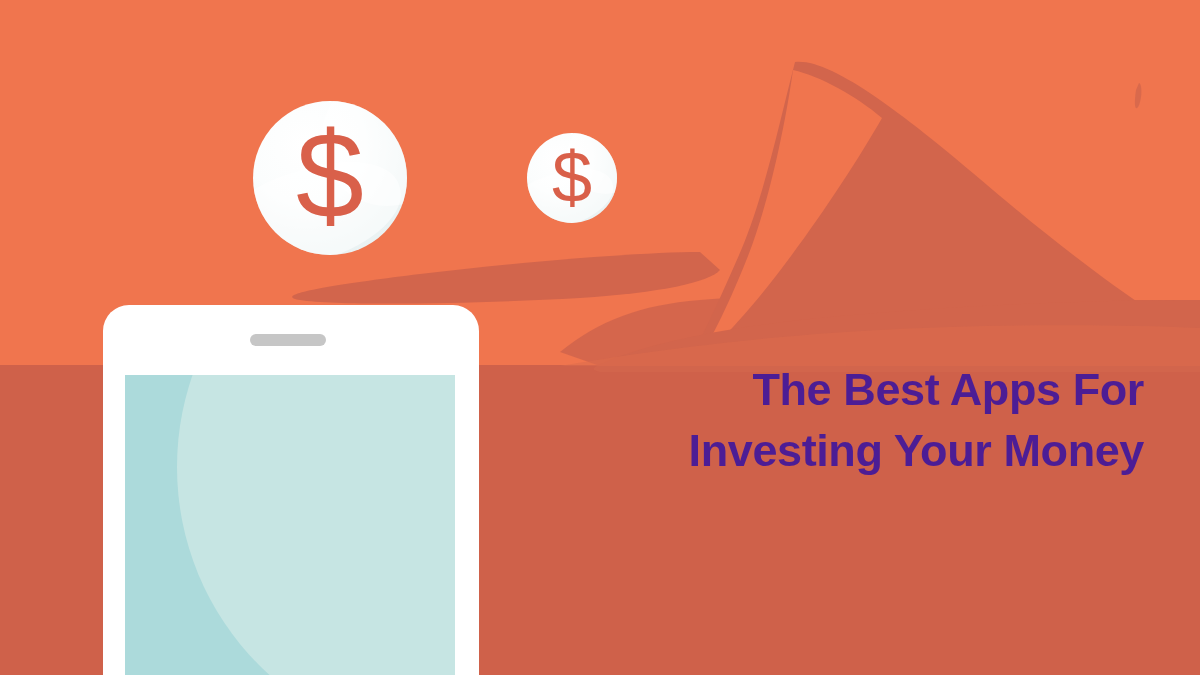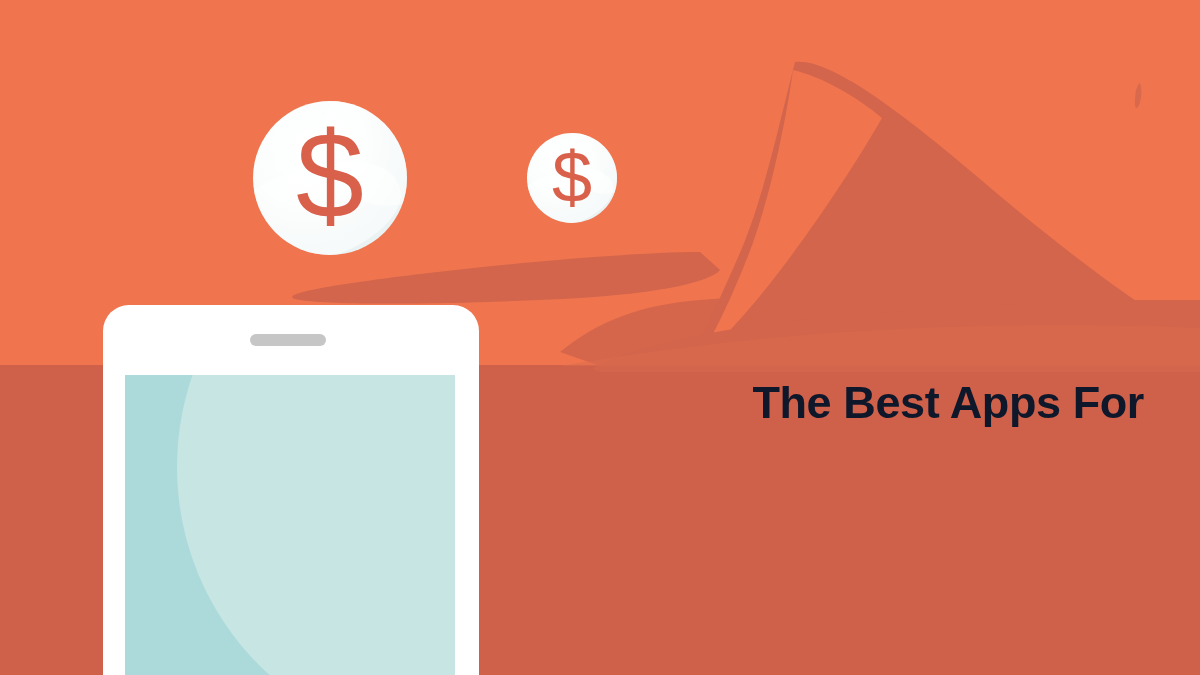--- a/index.html
+++ b/index.html
@@ -149,24 +149,24 @@
     width: 560px;
     height: 560px;
     border-radius: 50%;
     background: #C6E5E3;
   }
 
   
   #headline {
     position: absolute;
     right: 56px;
-    top: 372px;
+    top: 359px;
     width: 620px;
     text-align: right;
-    color: #0f172a;
+    color: #4c1d95;
     font-family: "Liberation Sans", sans-serif;
     font-weight: bold;
     font-size: 45px;
     line-height: 61px;
     letter-spacing: -0.4px;
   }
   #headline .hl-line {
     display: block;
     white-space: nowrap;
   }
@@ -241,15 +241,16 @@
 
   <div id="phone">
     <div id="phone-speaker"></div>
     <div id="phone-screen">
       <div id="phone-screen-glare"></div>
     </div>
   </div>
 
   <div id="headline">
     <span class="hl-line">The Best Apps For</span>
+    <span class="hl-line">Investing Your Money</span>
   </div>
 
 </div>
 
 </body></html>

